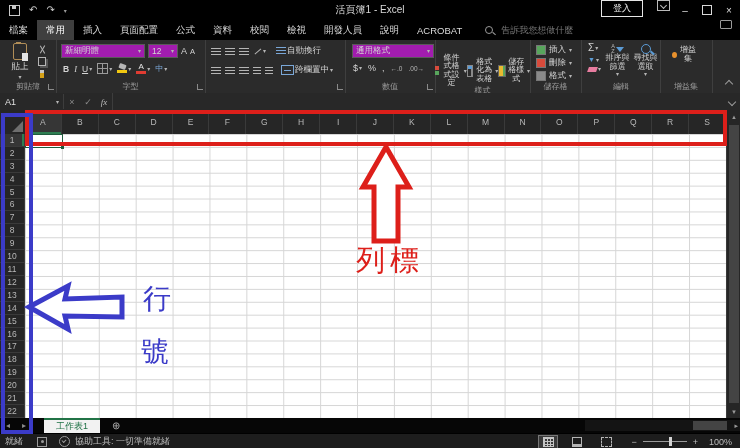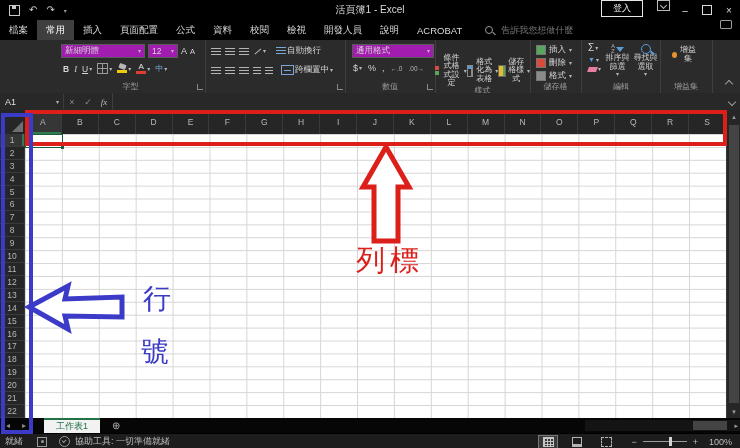--- a/index.html
+++ b/index.html
@@ -195,20 +195,34 @@
     </div>
   <div id="tellme">
     <span class="mag"></span>
     <input placeholder="告訴我您想做什麼" style="">
   </div>
   <span class="comic"></span>
 </div>
 
 <div id="ribbon" class="abs">
 
+  <div class="group" style="left:0;width:56px;">
+    <div class="pastebtn">
+      <span class="clip"></span>
+      <span>貼上</span>
+      <span class="dd">▾</span>
+    </div>
+    <div class="clipcol">
+      <span class="ic-cut"></span>
+      <span class="ic-copy"></span>
+      <span class="ic-paint"></span>
+    </div>
+    <div class="glabel">剪貼簿</div>
+    <span class="launch"></span>
+  </div>
 
   <div class="group" style="left:56px;width:149px;">
     <div style="position:absolute;left:5px;top:4px;display:flex;gap:3px;align-items:center;">
       <div class="combo" style="width:76px;">
         <span class="txt">新細明體</span>
         <span class="dd">▾</span>
       </div>
       <div class="combo" style="width:22px;">
         <span class="txt">12</span>
         <span class="dd">▾</span>

